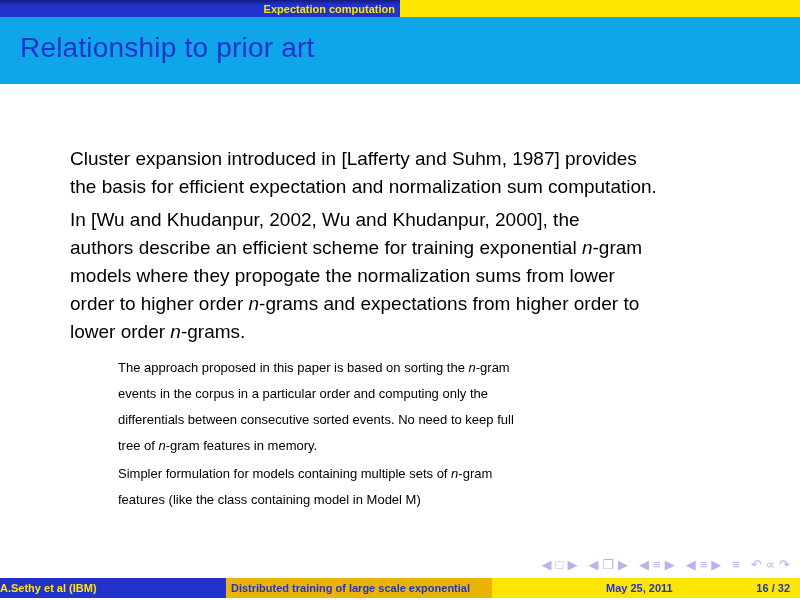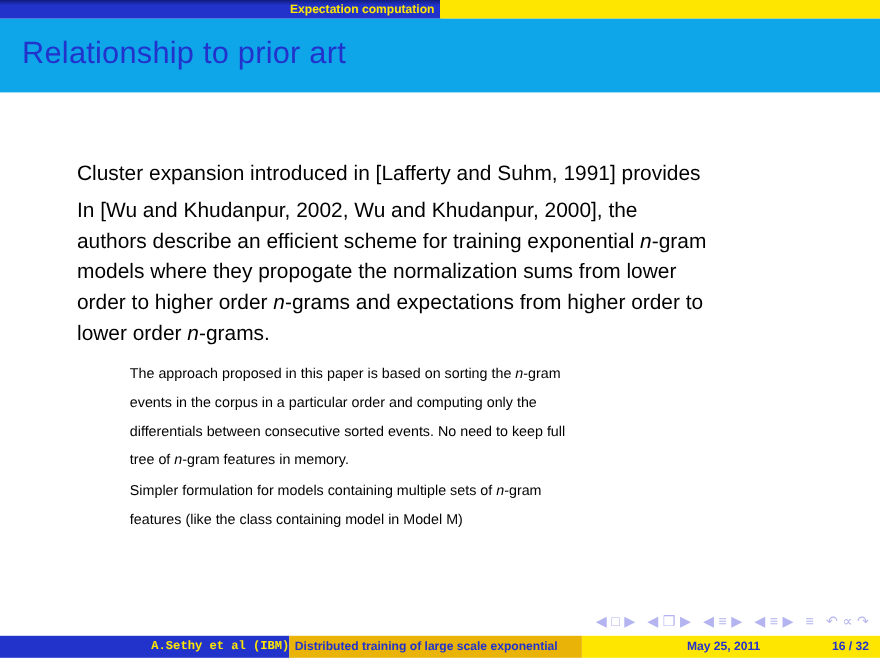--- a/index.html
+++ b/index.html
@@ -40,21 +40,21 @@
     color:#b4b4f0; font-size:13px;
   }
   .nav-group { display:flex; gap:4px; }
   .nav-glyph { cursor:pointer; line-height:18px; }
 
   
   .footer {
     position:absolute; top:578px; left:0; width:800px; height:20px;
     display:flex; font-size:11px; font-weight:bold; line-height:20px;
   }
-  .footer-author { width:263px; background:#2233cc; color:#ffe600; text-align:right;font-family:Liberation Mono, monospace; }
+  .footer-author { width:226px; background:#2233cc; color:#ffe600; text-align:left; }
   .footer-title { width:266px; background:#eab308; color:#2233cc; padding-left:5px; overflow:hidden; white-space:nowrap; }
   .footer-meta { flex:1; background:#ffe600; color:#2233cc; position:relative; }
   .footer-date { position:absolute; left:50%; transform:translateX(-60%);text-align:center; }
   .footer-page { position:absolute; right:10px; }
 </style>
 </head>
 <body>
 
 <div class="slide">
 
@@ -63,21 +63,21 @@
       <span>Expectation computation</span>
     </div>
     <div class="topbar-right"></div>
   </div>
 
   <div class="titlebar">
     <h1>Relationship to prior art</h1>
   </div>
 
   <div class="content" id="body-container">
-      <div class="para"><span>Cluster expansion introduced in  [Lafferty and Suhm, 1991] provides</span><br></div>
+      <div class="para"><span>Cluster expansion introduced in  [Lafferty and Suhm, 1987] provides</span><br><span>the basis for efficient expectation and normalization sum computation.</span></div>
       <div class="para"><span>In  [Wu and Khudanpur, 2002, Wu and Khudanpur, 2000], the</span><br><span>authors describe an efficient scheme for training exponential </span><span class="ital">n</span><span>-gram</span><br><span>models where they propogate the normalization sums from lower</span><br><span>order to higher order </span><span class="ital">n</span><span>-grams and expectations from higher order to</span><br><span>lower order </span><span class="ital">n</span><span>-grams.</span></div>
       <div class="subpara"><span>The approach proposed in this paper is based on sorting the </span><span class="ital">n</span><span>-gram</span><br><span>events in the corpus in a particular order and computing only the</span><br><span>differentials between consecutive sorted events.  No need to keep full</span><br><span>tree of </span><span class="ital">n</span><span>-gram features in memory.</span></div>
       <div class="subpara"><span>Simpler formulation for models containing multiple sets of </span><span class="ital">n</span><span>-gram</span><br><span>features (like the class containing model in Model M)</span></div>
     </div>
 
   <div class="navbar" id="nav-container">
       <span class="nav-group">
         <span class="nav-glyph">◀</span>
         <span class="nav-glyph">□</span>
         <span class="nav-glyph">▶</span>

